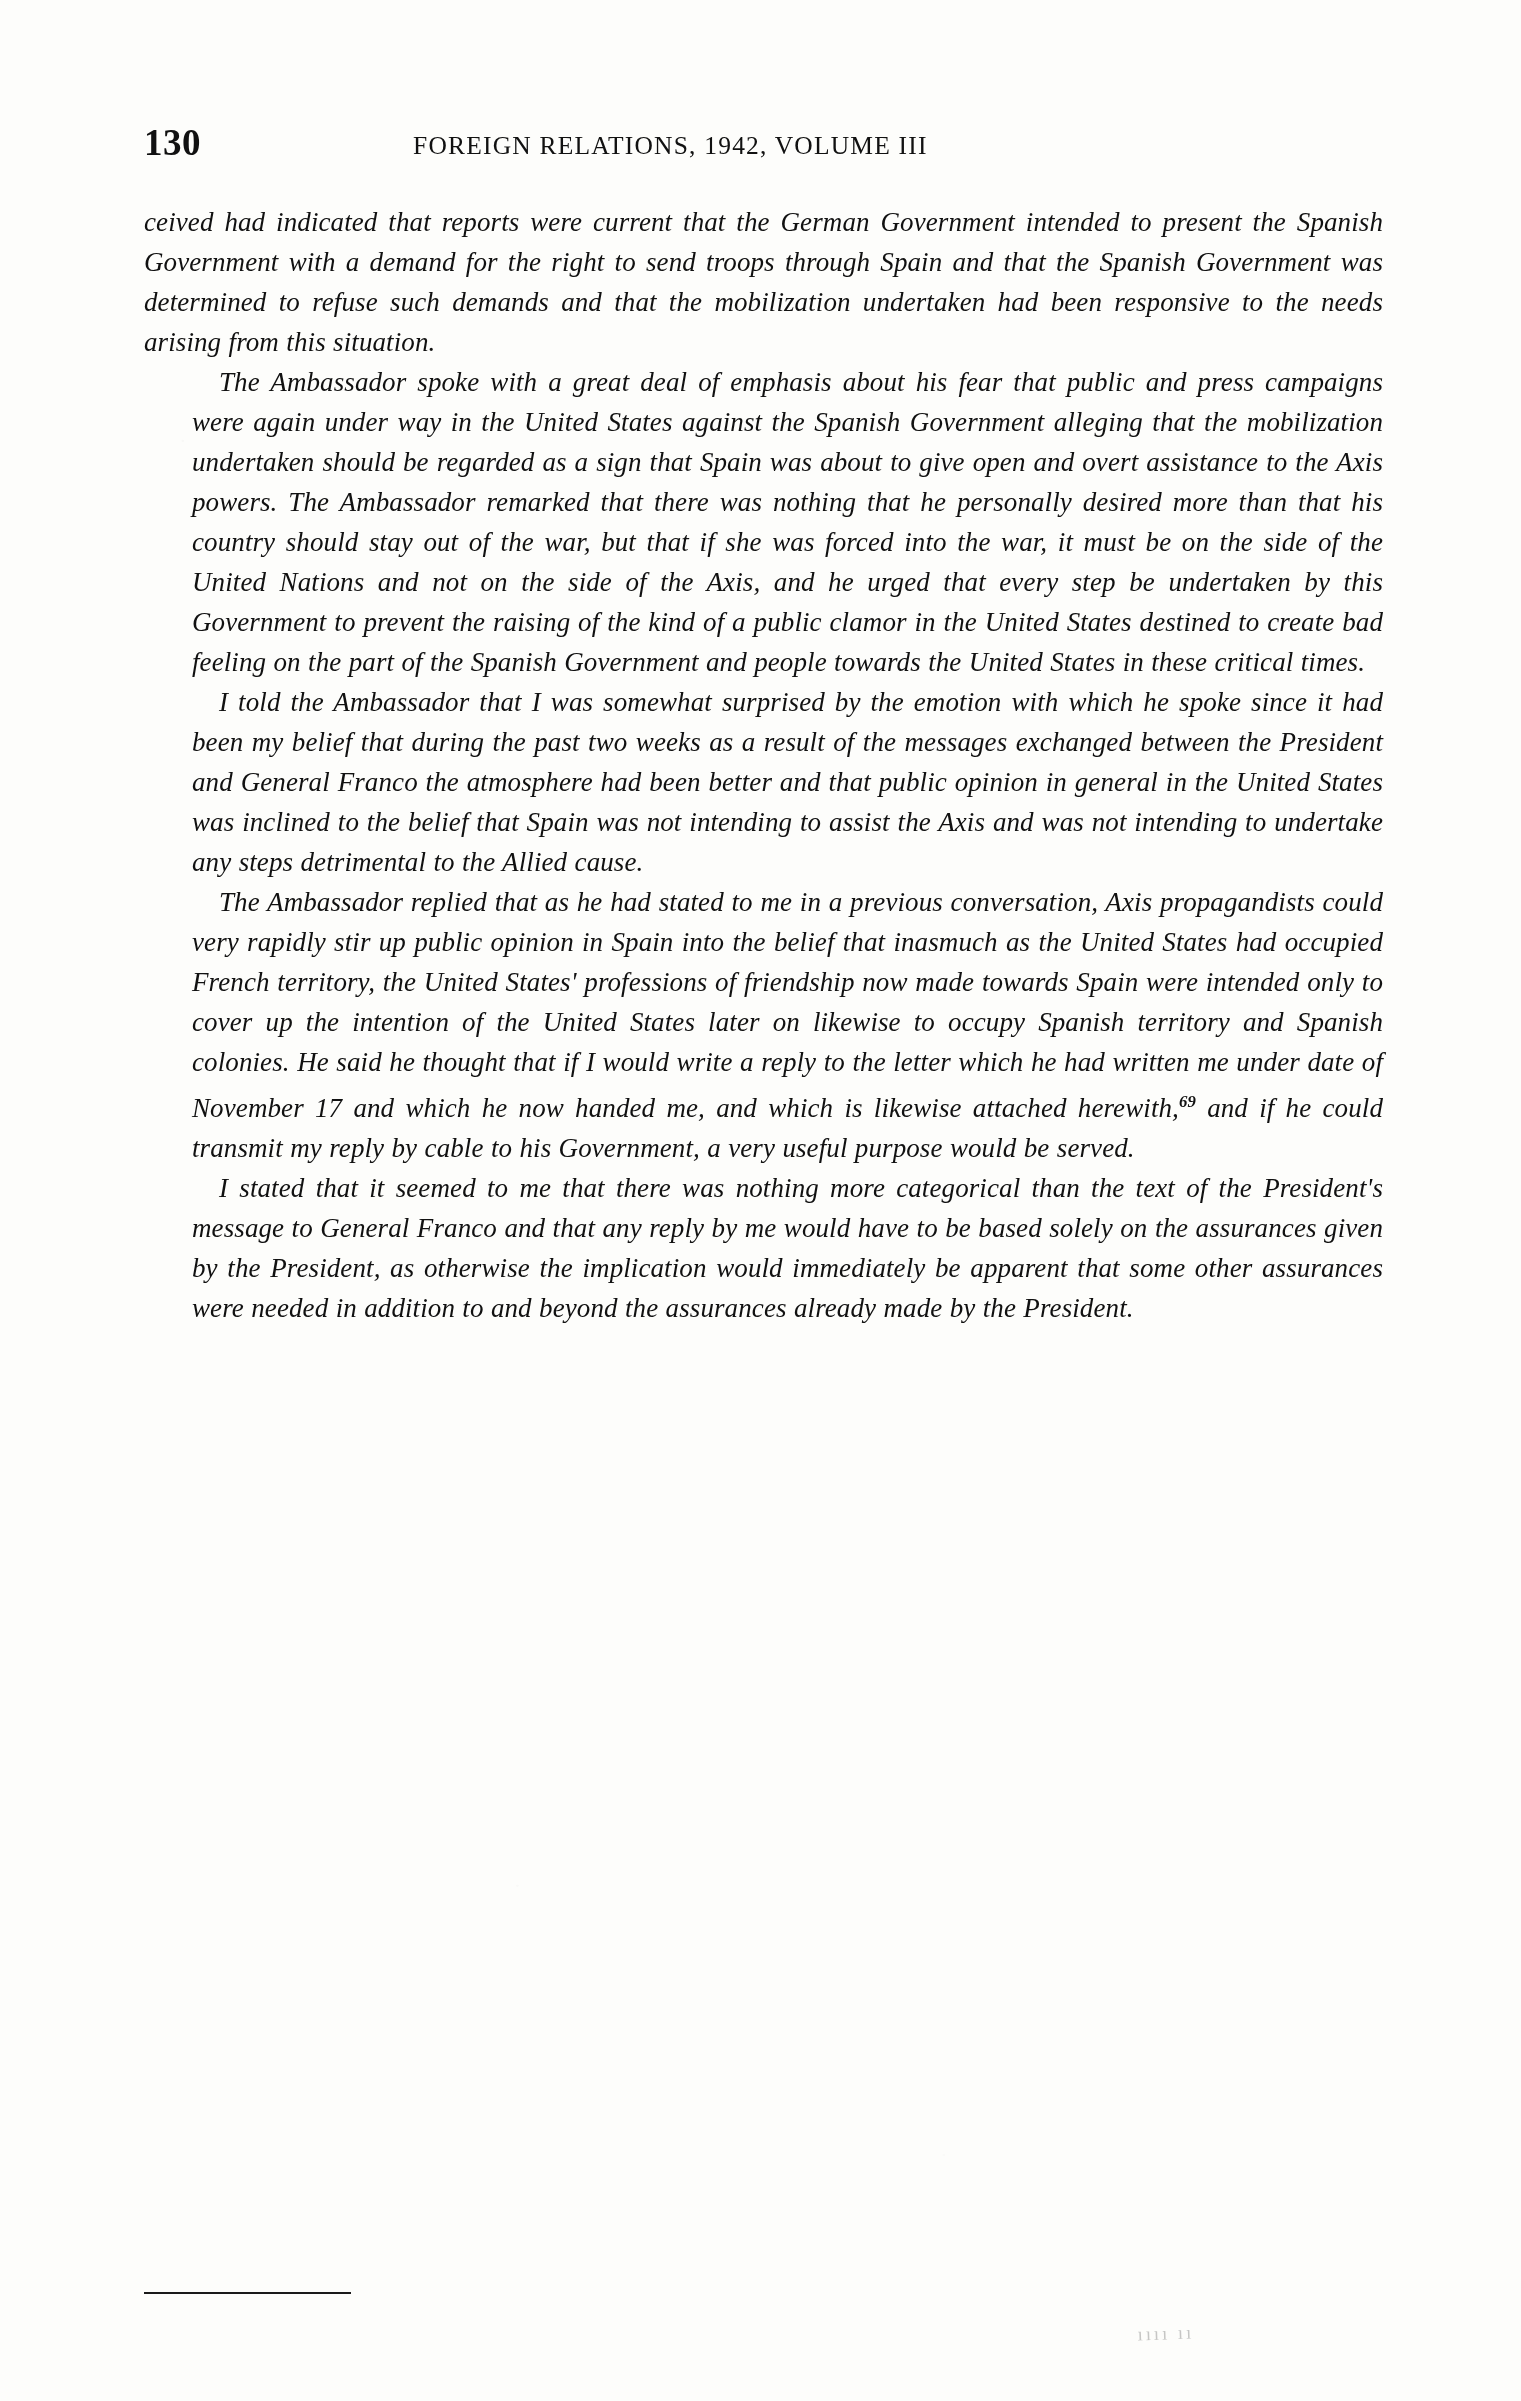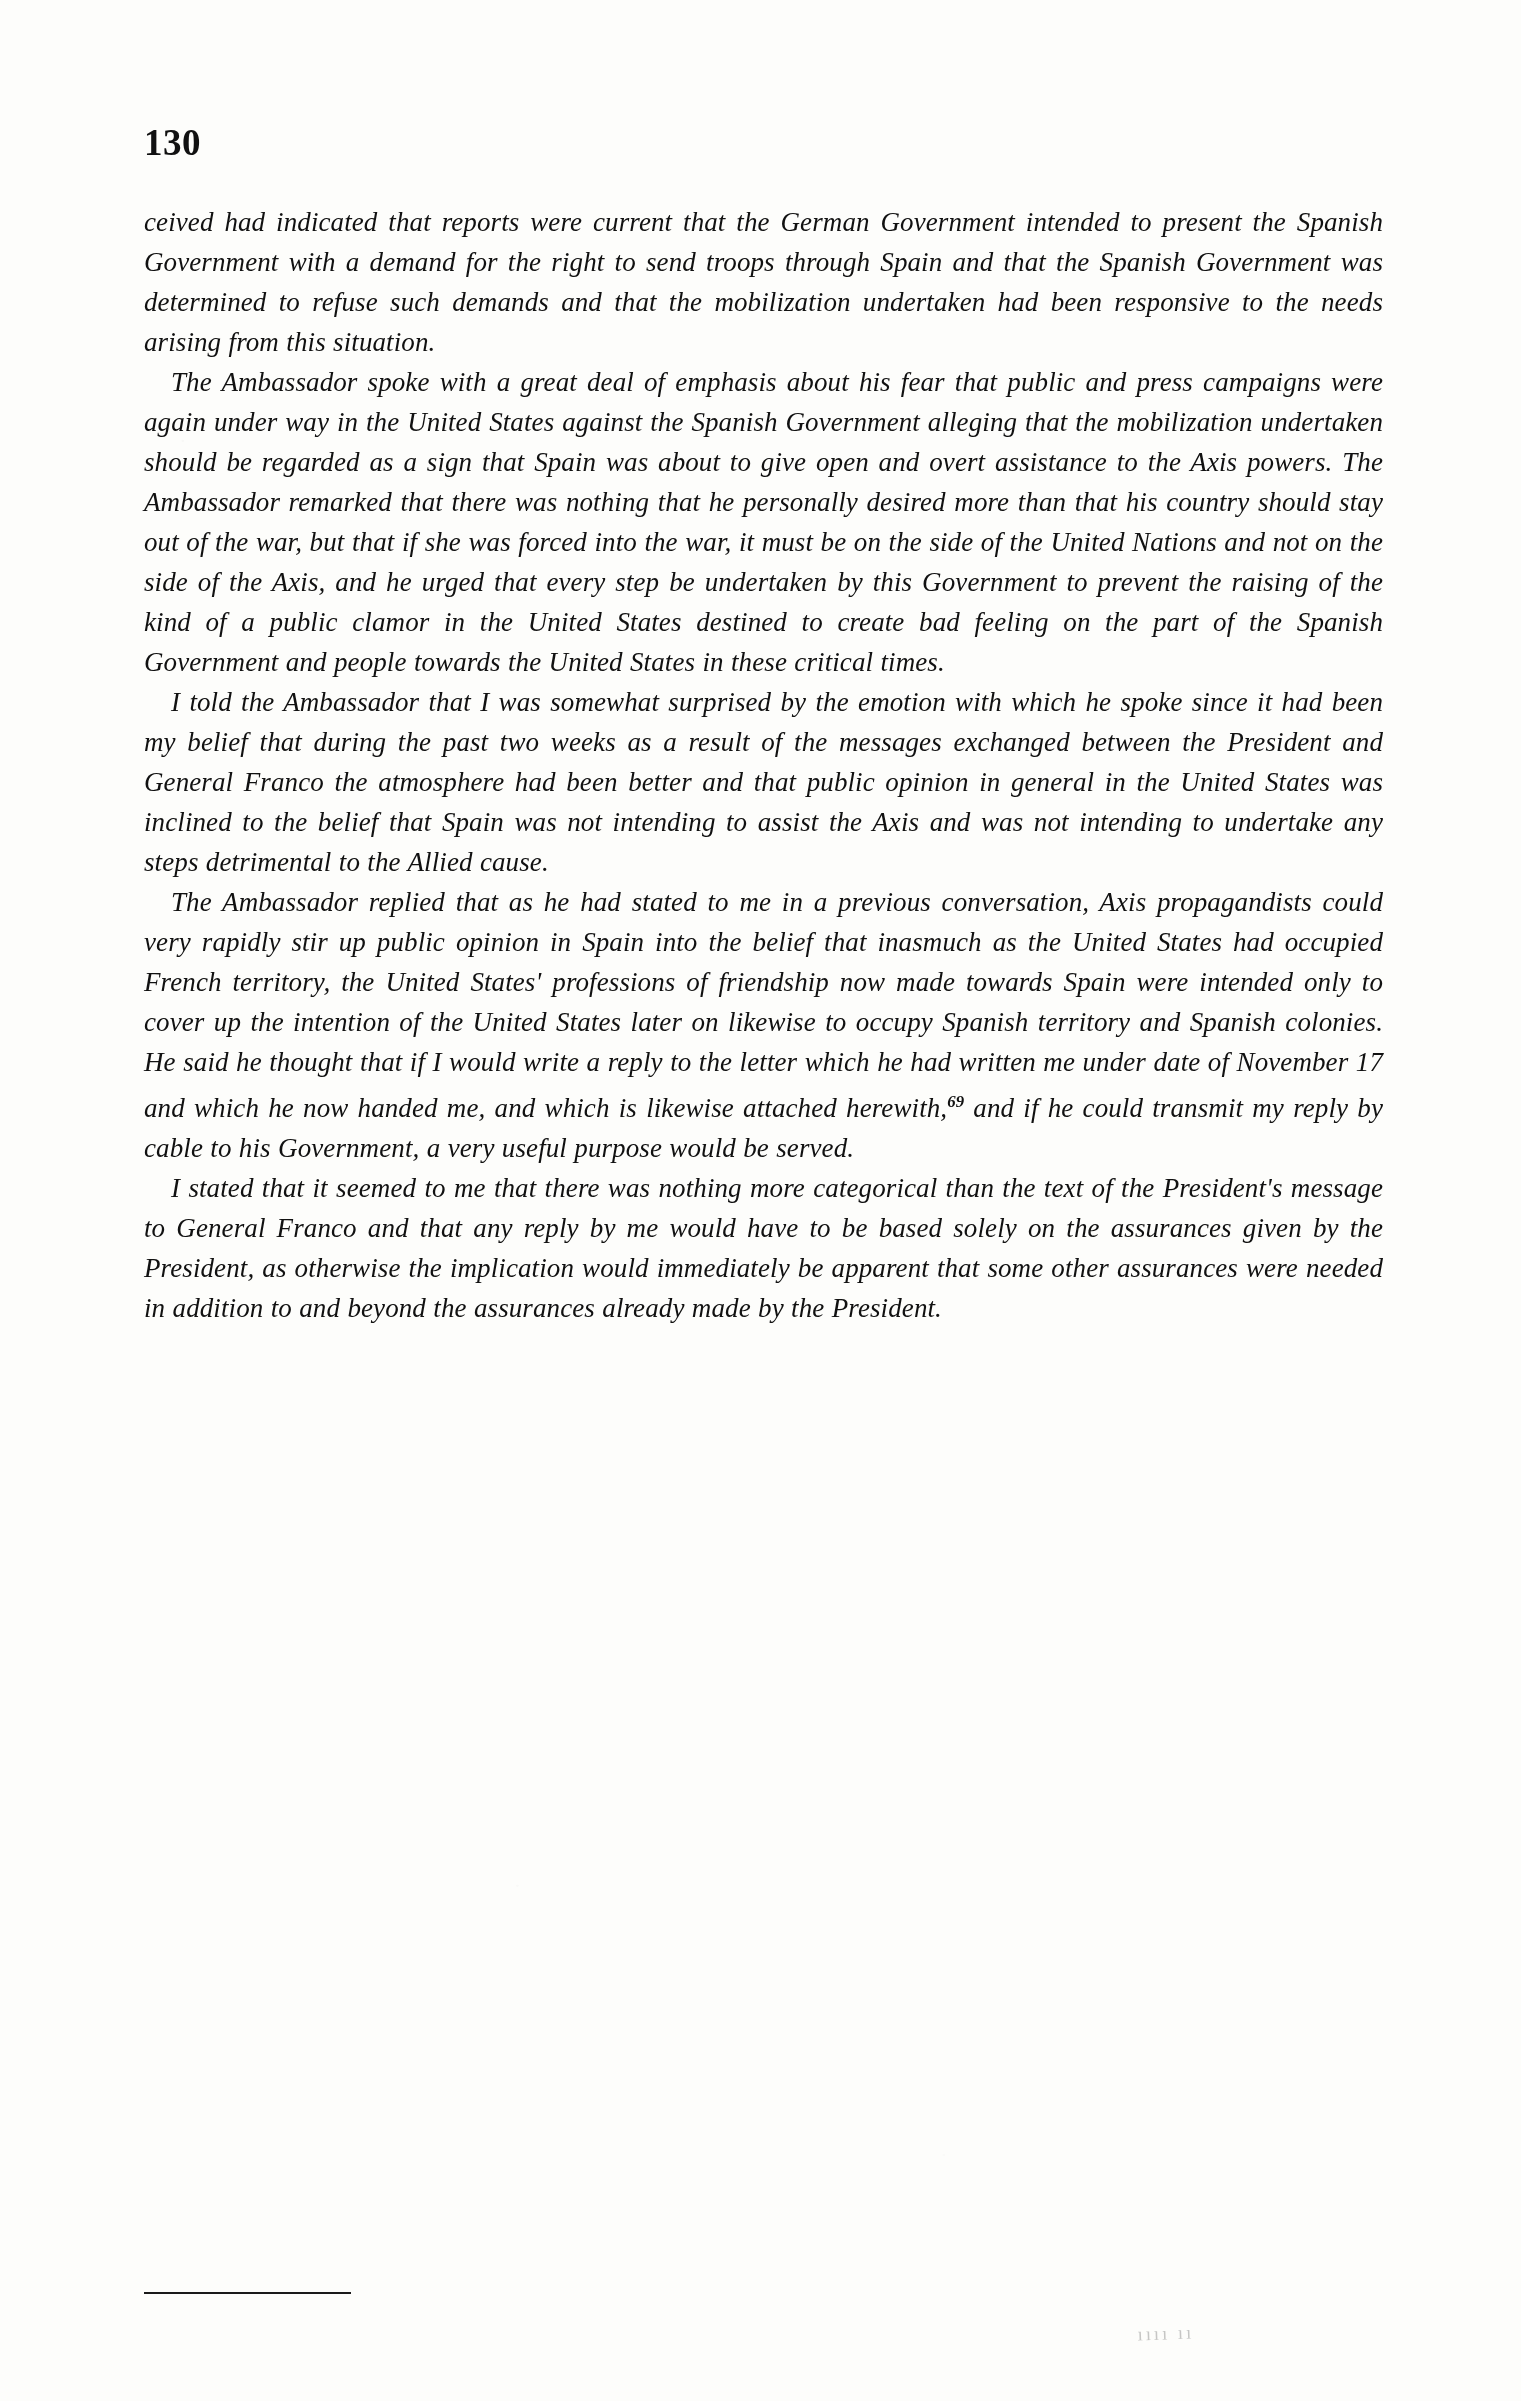--- a/index.html
+++ b/index.html
@@ -74,20 +74,21 @@
     line-height: 40px;
     text-align: justify;
     text-justify: inter-word;
     margin: 0 0 0 0;
     letter-spacing: 0.1px;
     word-spacing: 0.5px;
     font-style: italic;
   }
   .para.indent {
     text-indent: 27px;
+    margin-left: 48px;
   }
   .footnote-rule {
     position: absolute;
     top: 2292px;
     left: 144px;
     width: 207px;
     height: 1.9px;
     background: #1a1a1a;
   }
   .footnote {
@@ -119,20 +120,21 @@
     overflow: hidden;
   }
 </style>
 </head>
 <body>
 
 <div class="page">
 
   <div class="header">
     <div class="folio">130</div>
+    <div class="running-head">FOREIGN RELATIONS, 1942, VOLUME III</div>
   </div>
 
   <div class="body-text">
     <p class="para">ceived had indicated that reports were current that the German Government intended to present the Spanish Government with a demand for the right to send troops through Spain and that the Spanish Government was determined to refuse such demands and that the mobilization undertaken had been responsive to the needs arising from this situation.</p>
     <p class="para indent">The Ambassador spoke with a great deal of emphasis about his fear that public and press campaigns were again under way in the United States against the Spanish Government alleging that the mobilization undertaken should be regarded as a sign that Spain was about to give open and overt assistance to the Axis powers. The Ambassador remarked that there was nothing that he personally desired more than that his country should stay out of the war, but that if she was forced into the war, it must be on the side of the United Nations and not on the side of the Axis, and he urged that every step be undertaken by this Government to prevent the raising of the kind of a public clamor in the United States destined to create bad feeling on the part of the Spanish Government and people towards the United States in these critical times.</p>
     <p class="para indent">I told the Ambassador that I was somewhat surprised by the emotion with which he spoke since it had been my belief that during the past two weeks as a result of the messages exchanged between the President and General Franco the atmosphere had been better and that public opinion in general in the United States was inclined to the belief that Spain was not intending to assist the Axis and was not intending to undertake any steps detrimental to the Allied cause.</p>
     <p class="para indent"><span>The Ambassador replied that as he had stated to me in a previous conversation, Axis propagandists could very rapidly stir up public opinion in Spain into the belief that inasmuch as the United States had occupied French territory, the United States' professions of friendship now made towards Spain were intended only to cover up the intention of the United States later on likewise to occupy Spanish territory and Spanish colonies. He said he thought that if I would write a reply to the letter which he had written me under date of November 17 and which he now handed me, and which is likewise attached herewith,</span><span class="fn-ref">69</span> <span>and if he could transmit my reply by cable to his Government, a very useful purpose would be served.</span></p>
     <p class="para indent">I stated that it seemed to me that there was nothing more categorical than the text of the President's message to General Franco and that any reply by me would have to be based solely on the assurances given by the President, as otherwise the implication would immediately be apparent that some other assurances were needed in addition to and beyond the assurances already made by the President.</p>
   </div>
 

